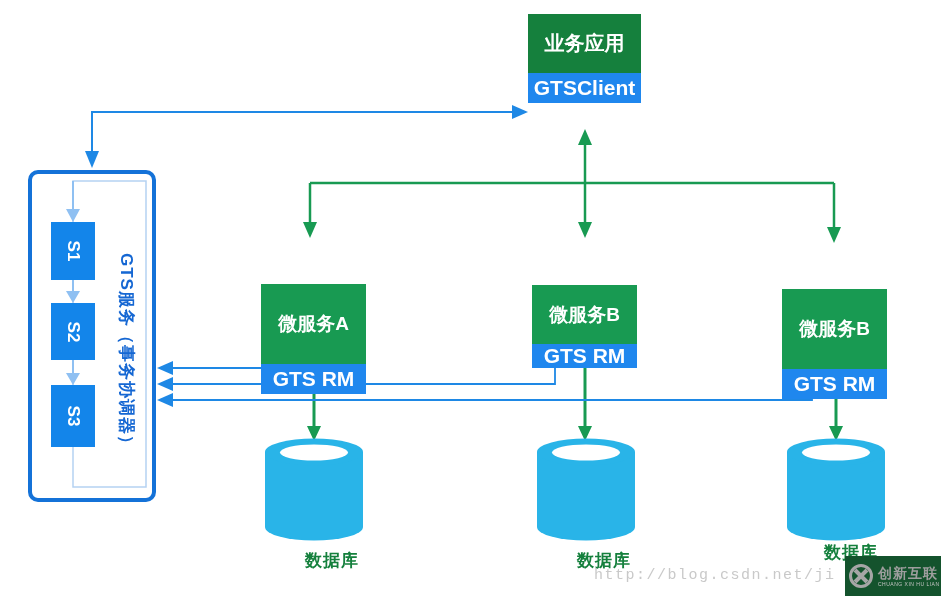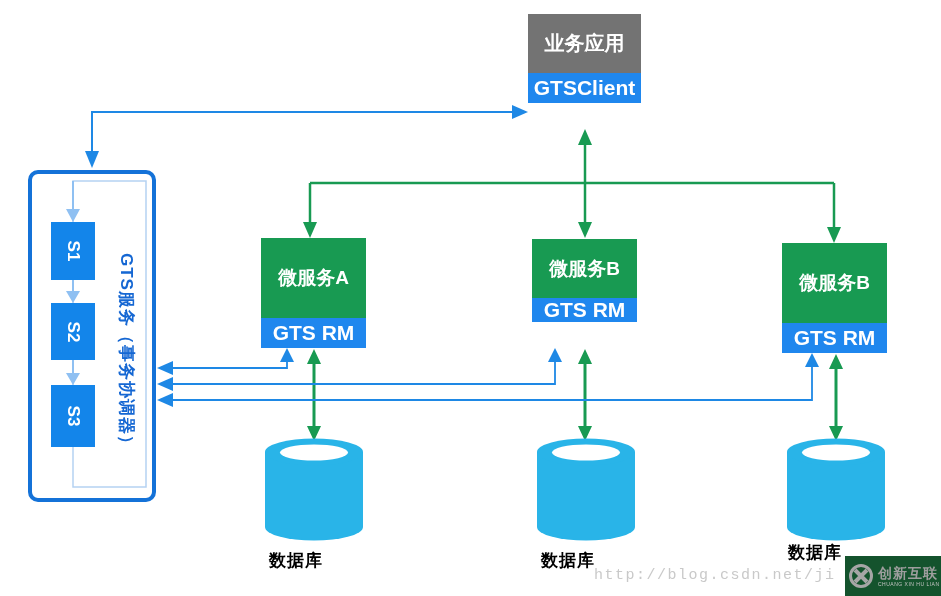--- a/index.html
+++ b/index.html
@@ -11,23 +11,23 @@
   .node{position:absolute;z-index:2;display:flex;flex-direction:column;}
   .node .title{
     display:flex;align-items:center;justify-content:center;
     color:#ffffff;font-weight:600;
   }
   .node .bar{
     height:30px;display:flex;align-items:center;justify-content:center;
     color:#ffffff;font-weight:600;font-size:21px;
   }
   #business-app{left:528px;top:14px;width:113px;height:113px;}
-  #business-app .title{height:59px;background:#737373;font-size:20px;}
+  #business-app .title{height:59px;background:#15803d;font-size:20px;}
   #business-app .bar{background:#1f87ee;}
-  .ms-box{width:105px;}
+  .ms-box{width:105px;margin-top:46px;}
   .ms-box .title{background:#189a52;font-size:19px;}
   .ms-box .bar{background:#1f87ee;}
   #ms-a{left:261px;top:238px;height:110px;}
   #ms-a .title{height:80px;}
   #ms-b{left:532px;top:239px;height:83px;}
   #ms-b .title{height:79px;}
   #ms-c{left:782px;top:243px;height:110px;}
   #ms-c .title{height:80px;}
   #gts-box{
     position:absolute;left:28px;top:170px;width:128px;height:332px;
@@ -43,21 +43,21 @@
     position:absolute;left:51px;width:44px;background:#1385ea;z-index:2;
     display:flex;align-items:center;justify-content:center;
   }
   .s-box span{
     transform:rotate(90deg);color:#ffffff;font-size:17px;font-weight:600;
   }
   #s1{top:222px;height:58px;}
   #s2{top:303px;height:57px;}
   #s3{top:385px;height:62px;}
   .db-label{
-    position:absolute;width:90px;text-align:left;color:#000000;
+    position:absolute;width:90px;text-align:right;color:#15803d;
     font-size:17px;font-weight:600;letter-spacing:1px;z-index:2;
   }
   #db-label-a{left:269px;top:549px;}
   #db-label-b{left:541px;top:549px;}
   #db-label-c{left:788px;top:541px;}
   #watermark-url{
     position:absolute;left:594px;top:567px;z-index:3;
     font-family:Liberation Mono, monospace;font-size:15px;
     letter-spacing:1.5px;color:#c9c9c9;white-space:nowrap;
   }

